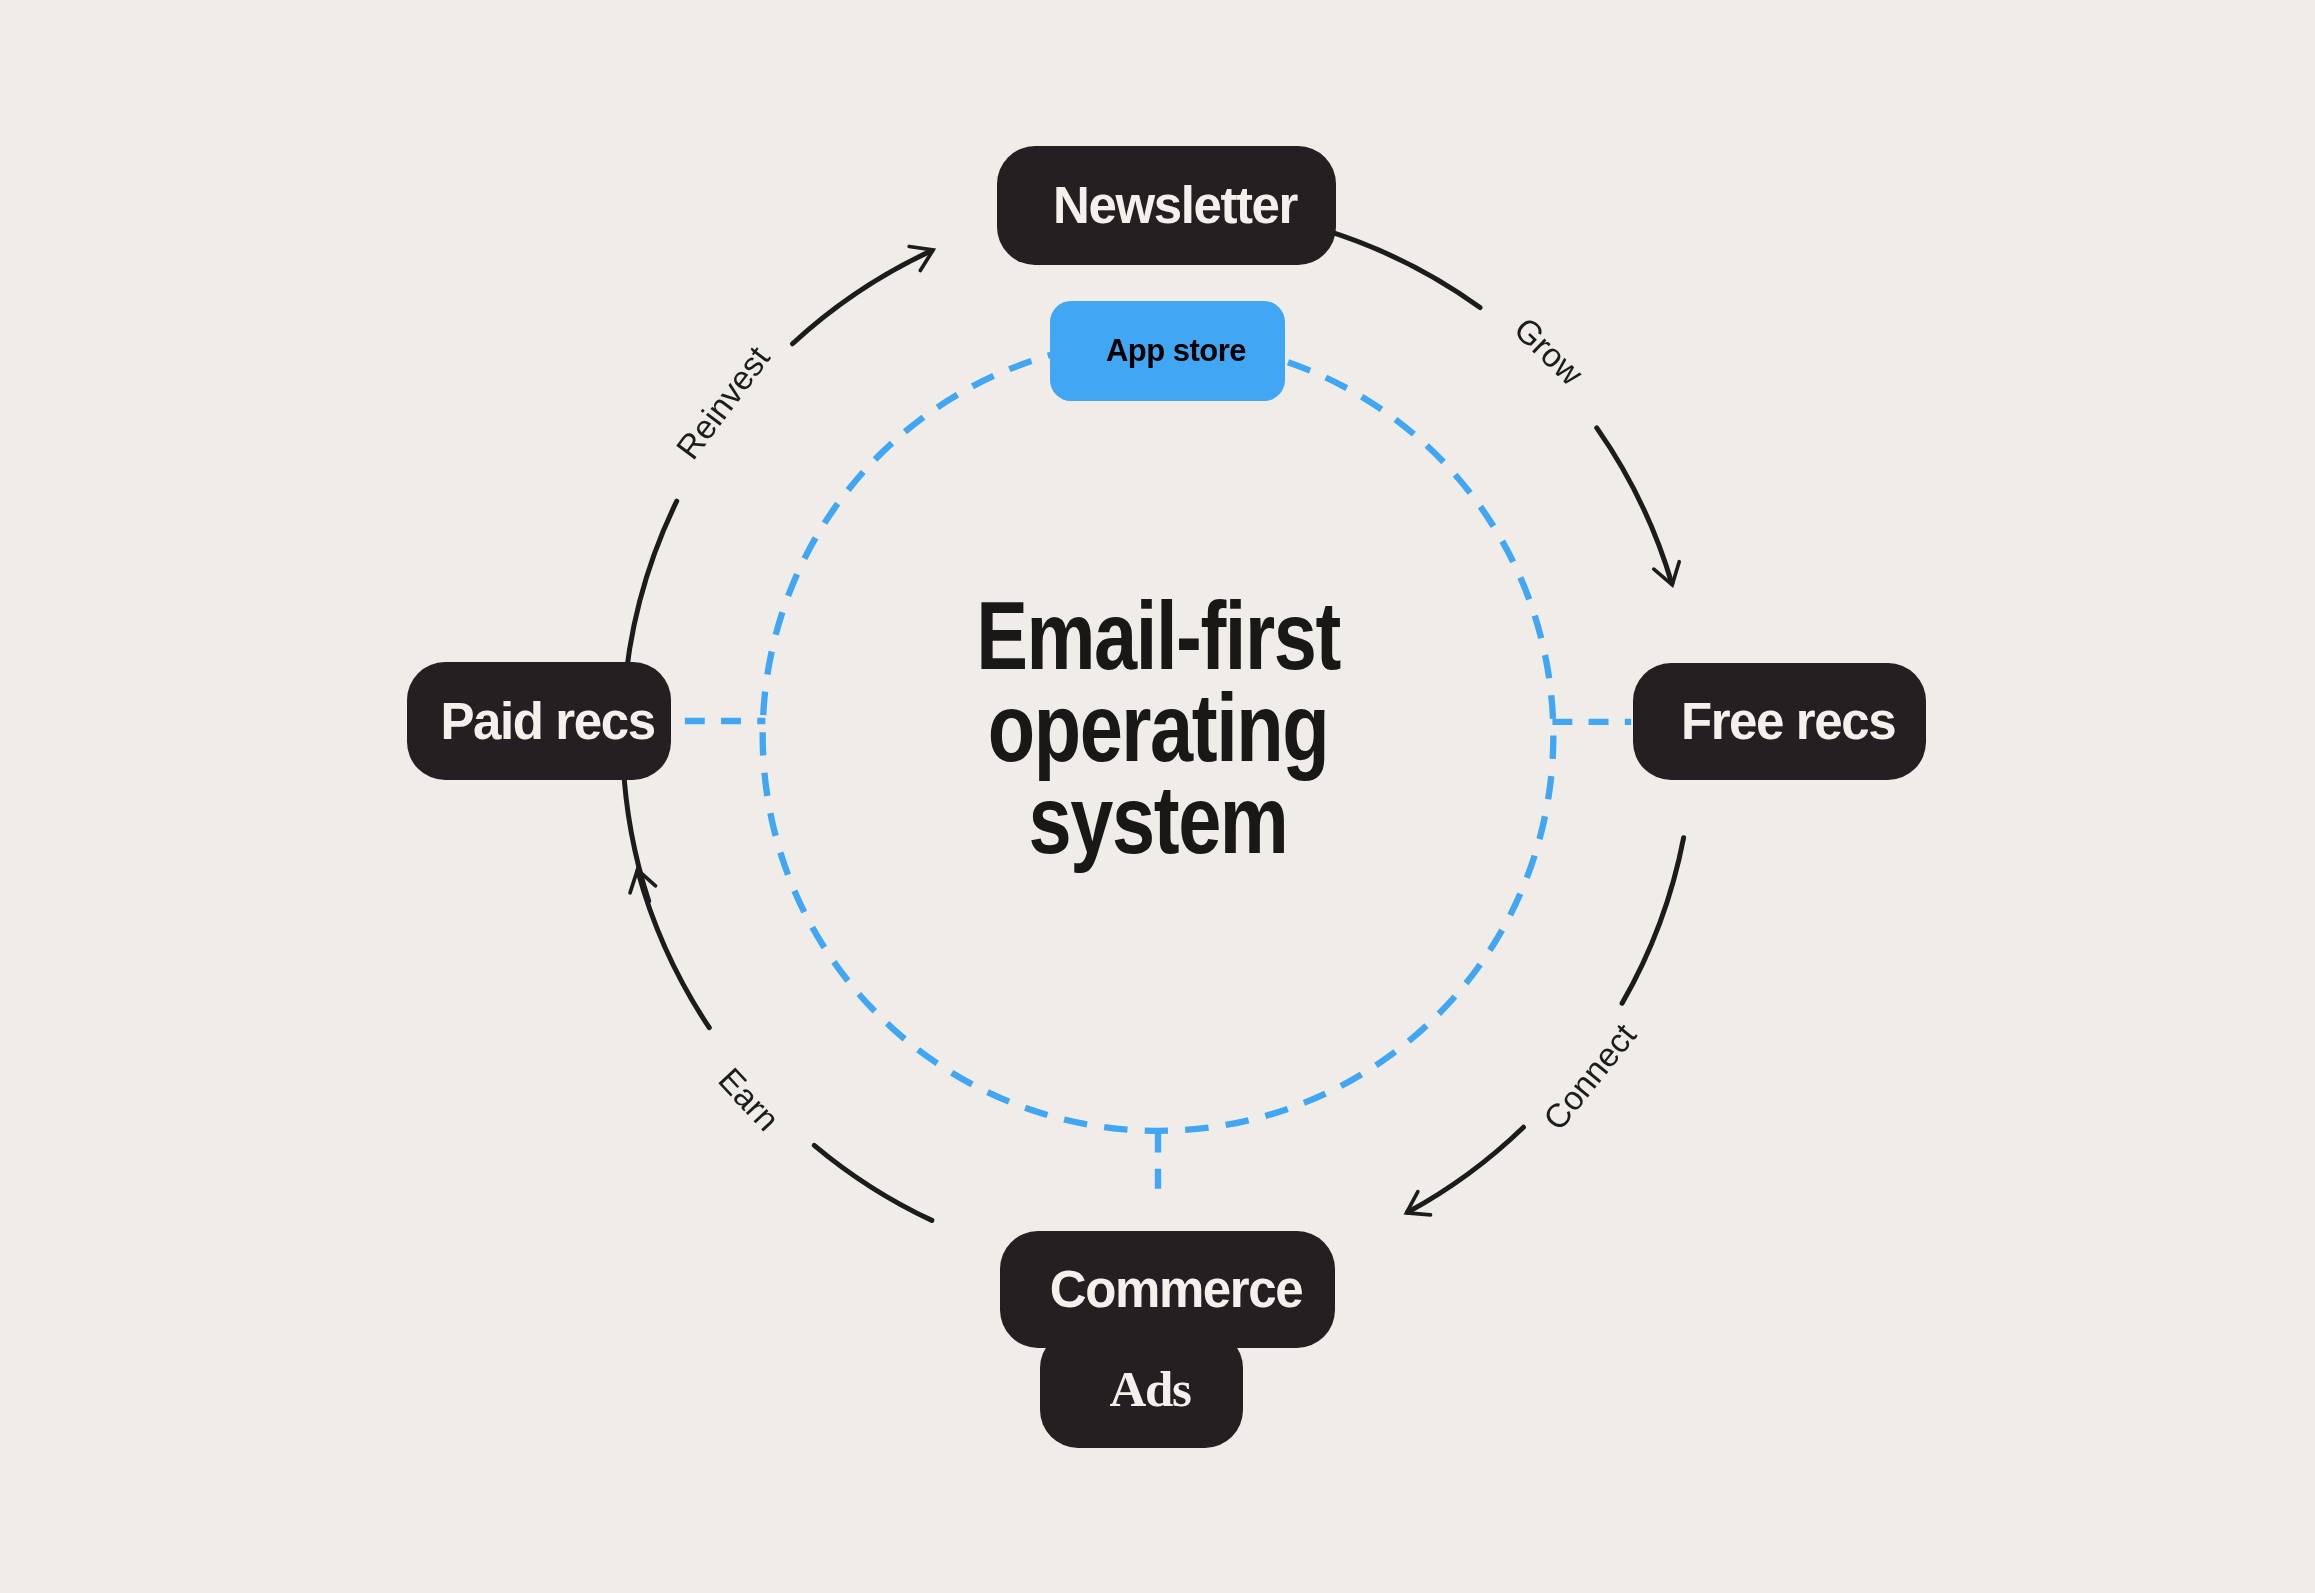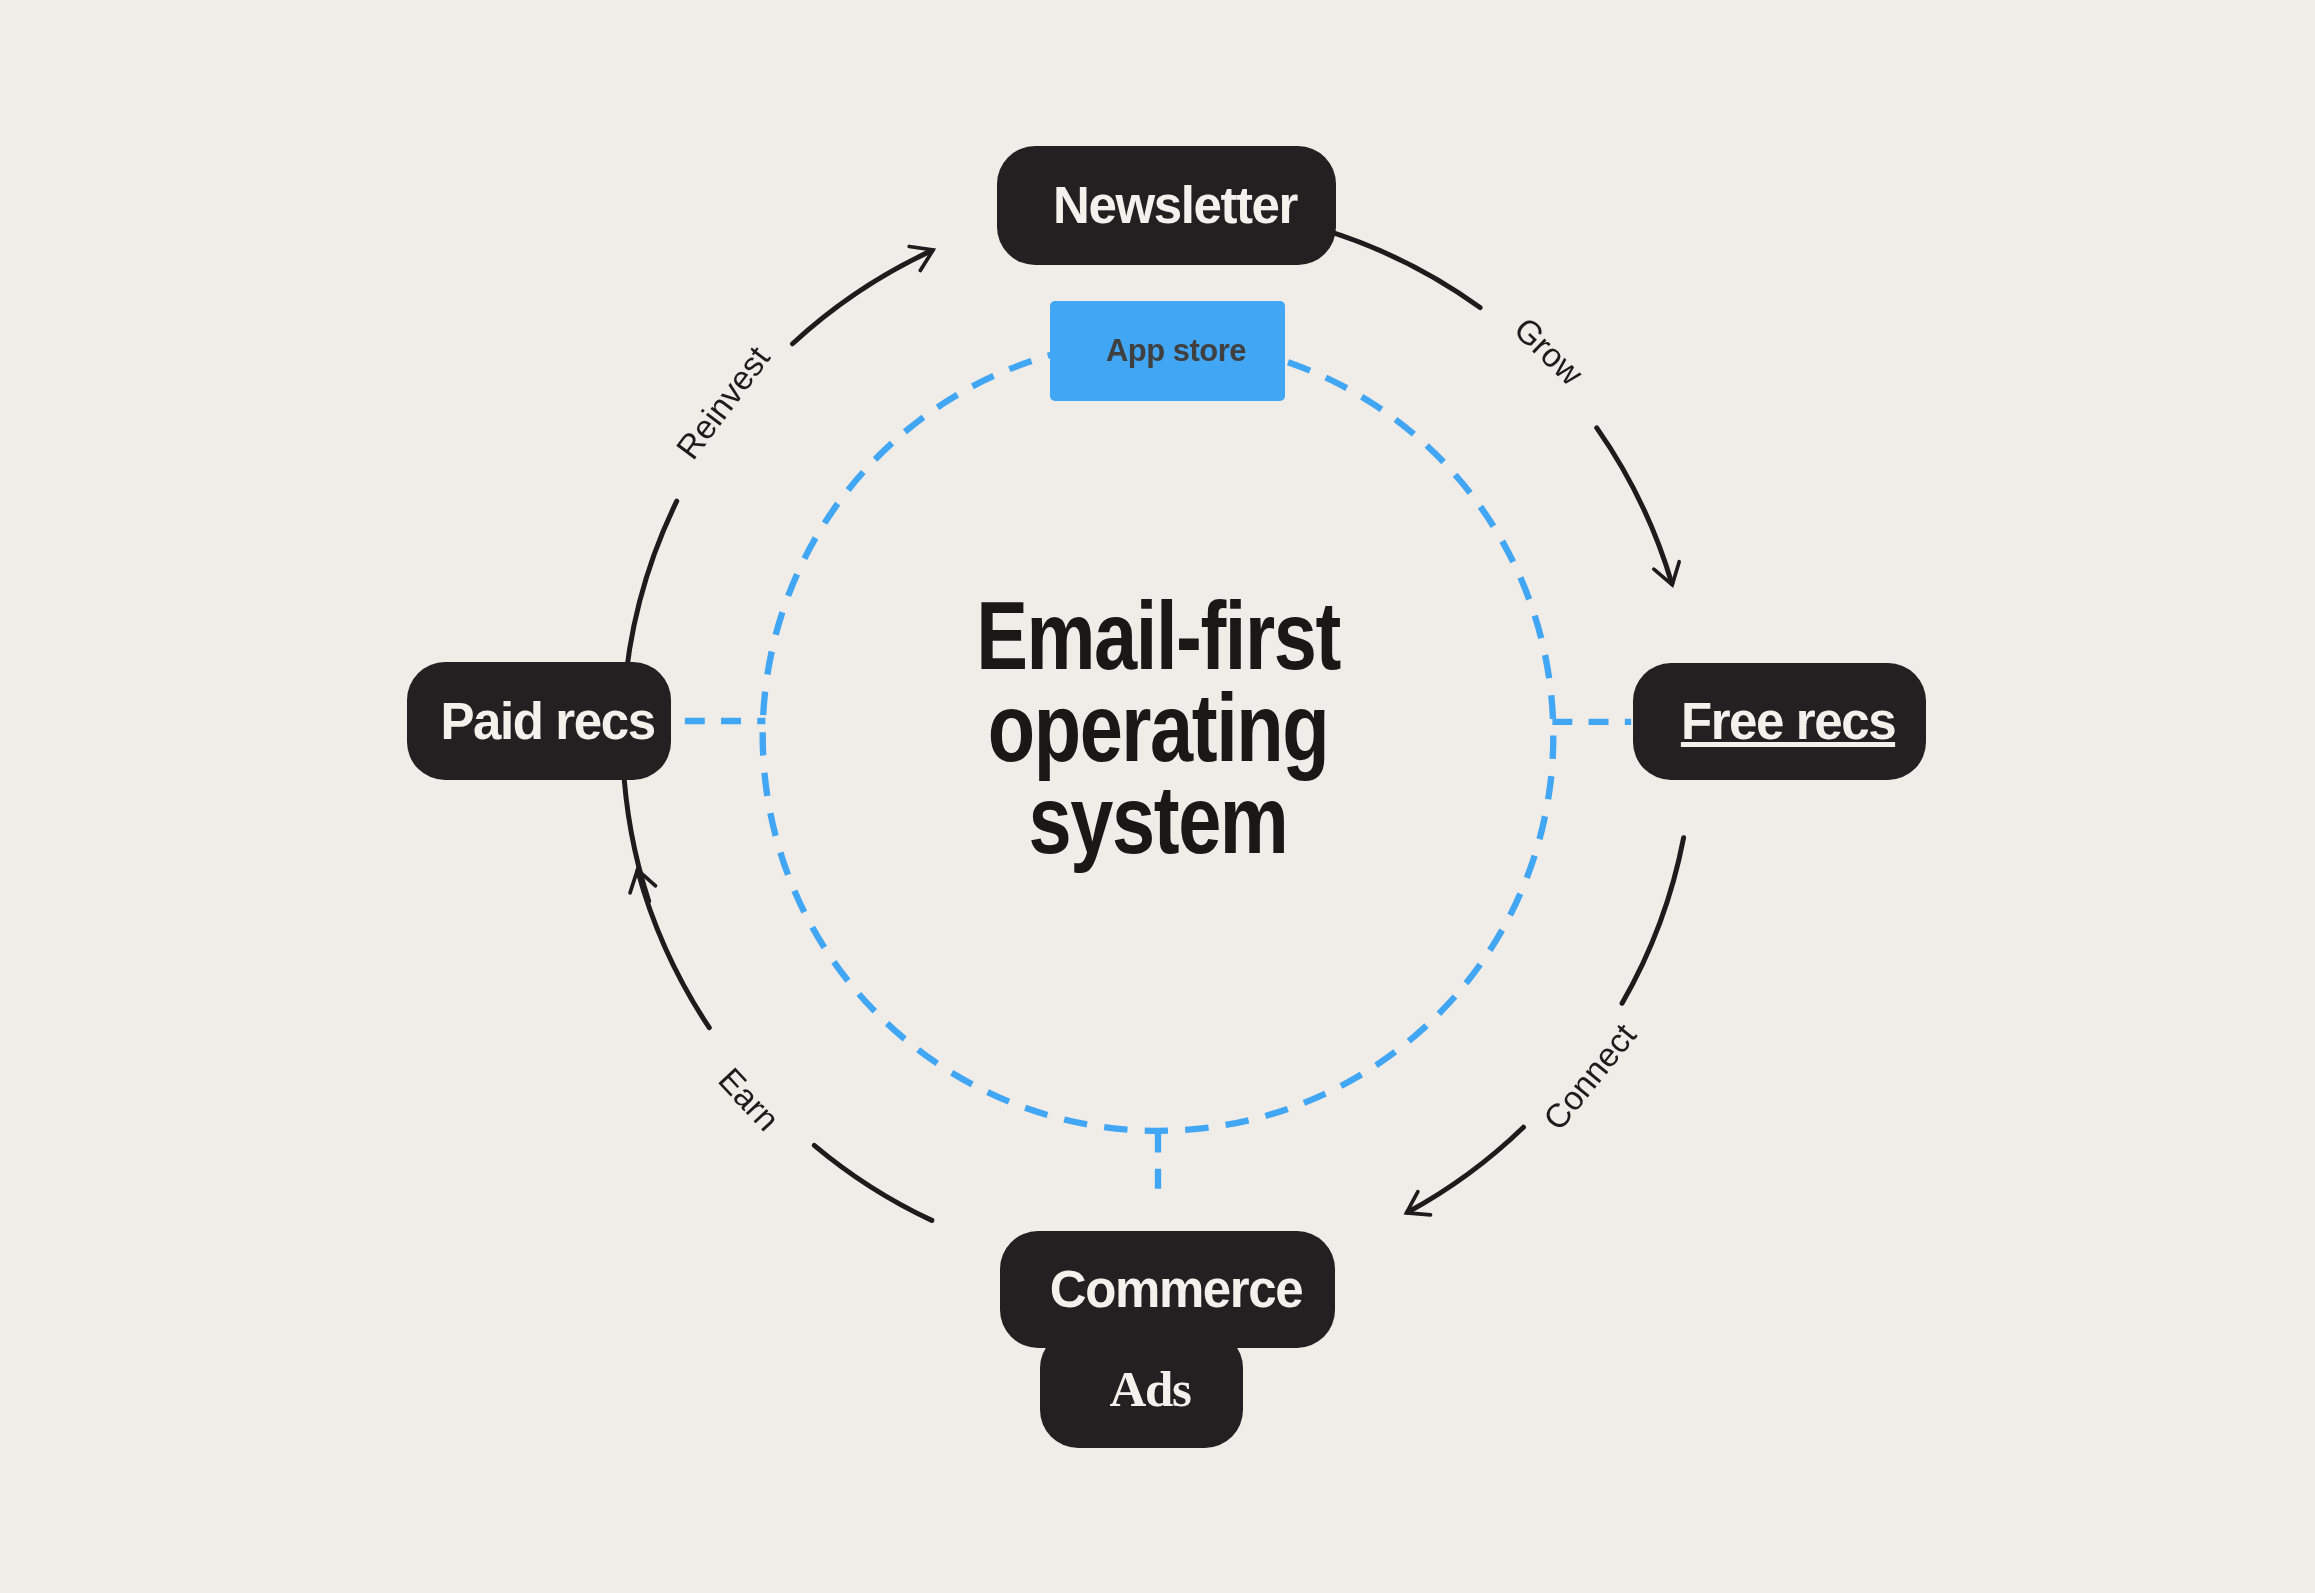--- a/index.html
+++ b/index.html
@@ -26,28 +26,28 @@
     color: #f4f1ed;
     font-weight: 700;
     font-size: 51px;
     letter-spacing: -1.4px;
     border-radius: 38px;
     white-space: nowrap;
     padding-left: 17px;
   }
   .pill.blue {
     background: #41a6f3;
-    color: #404040;
+    color: #000000;
     font-size: 31px;
     letter-spacing: -0.5px;
-    border-radius: 5px;
+    border-radius: 21px;
   }
   .pill-newsletter { left: 997px; top: 146px; width: 322px; height: 119px; }
   .pill-appstore   { left: 1050px; top: 301px; width: 218px; height: 100px; }
-  .pill-freerecs   { left: 1633px; top: 663px; width: 276px; height: 117px; text-decoration: underline; }
+  .pill-freerecs   { left: 1633px; top: 663px; width: 276px; height: 117px; }
   .pill-paidrecs   { left: 407px;  top: 662px; width: 247px; height: 118px; }
   .pill-commerce   { left: 1000px; top: 1197px; width: 318px; height: 117px; margin-top: 34px; }
   .pill-ads        { left: 1040px; top: 1330px; width: 186px; height: 118px; font-family: Liberation Serif, serif; }
   .center-title {
     position: absolute;
     left: 0; top: 590px;
     width: 2316px;
     text-align: center;
     font-weight: 700;
     font-size: 97px;

